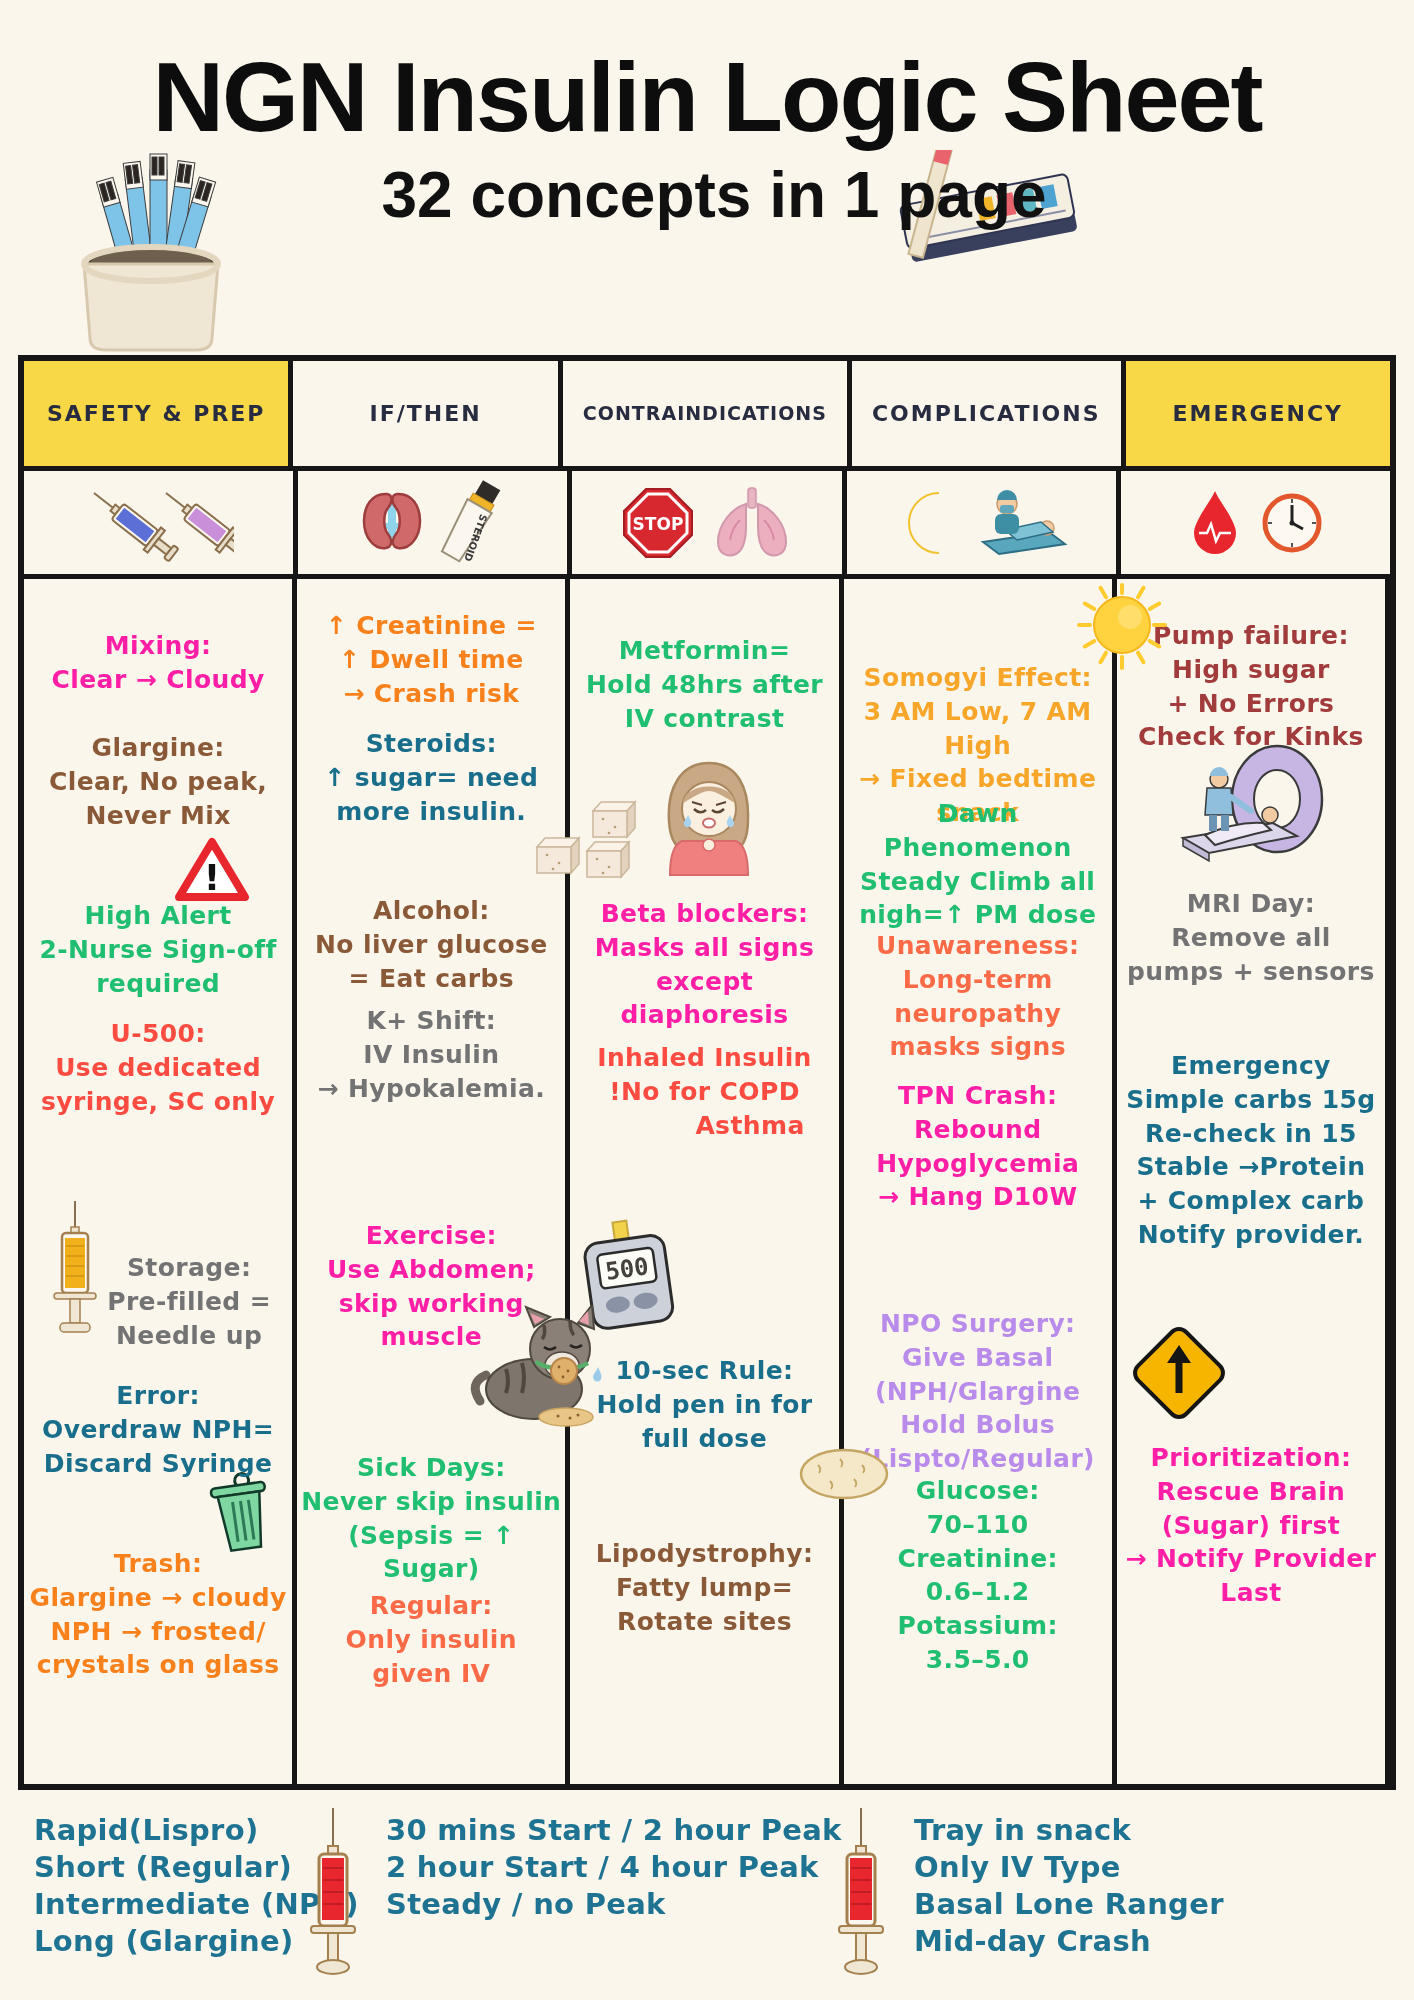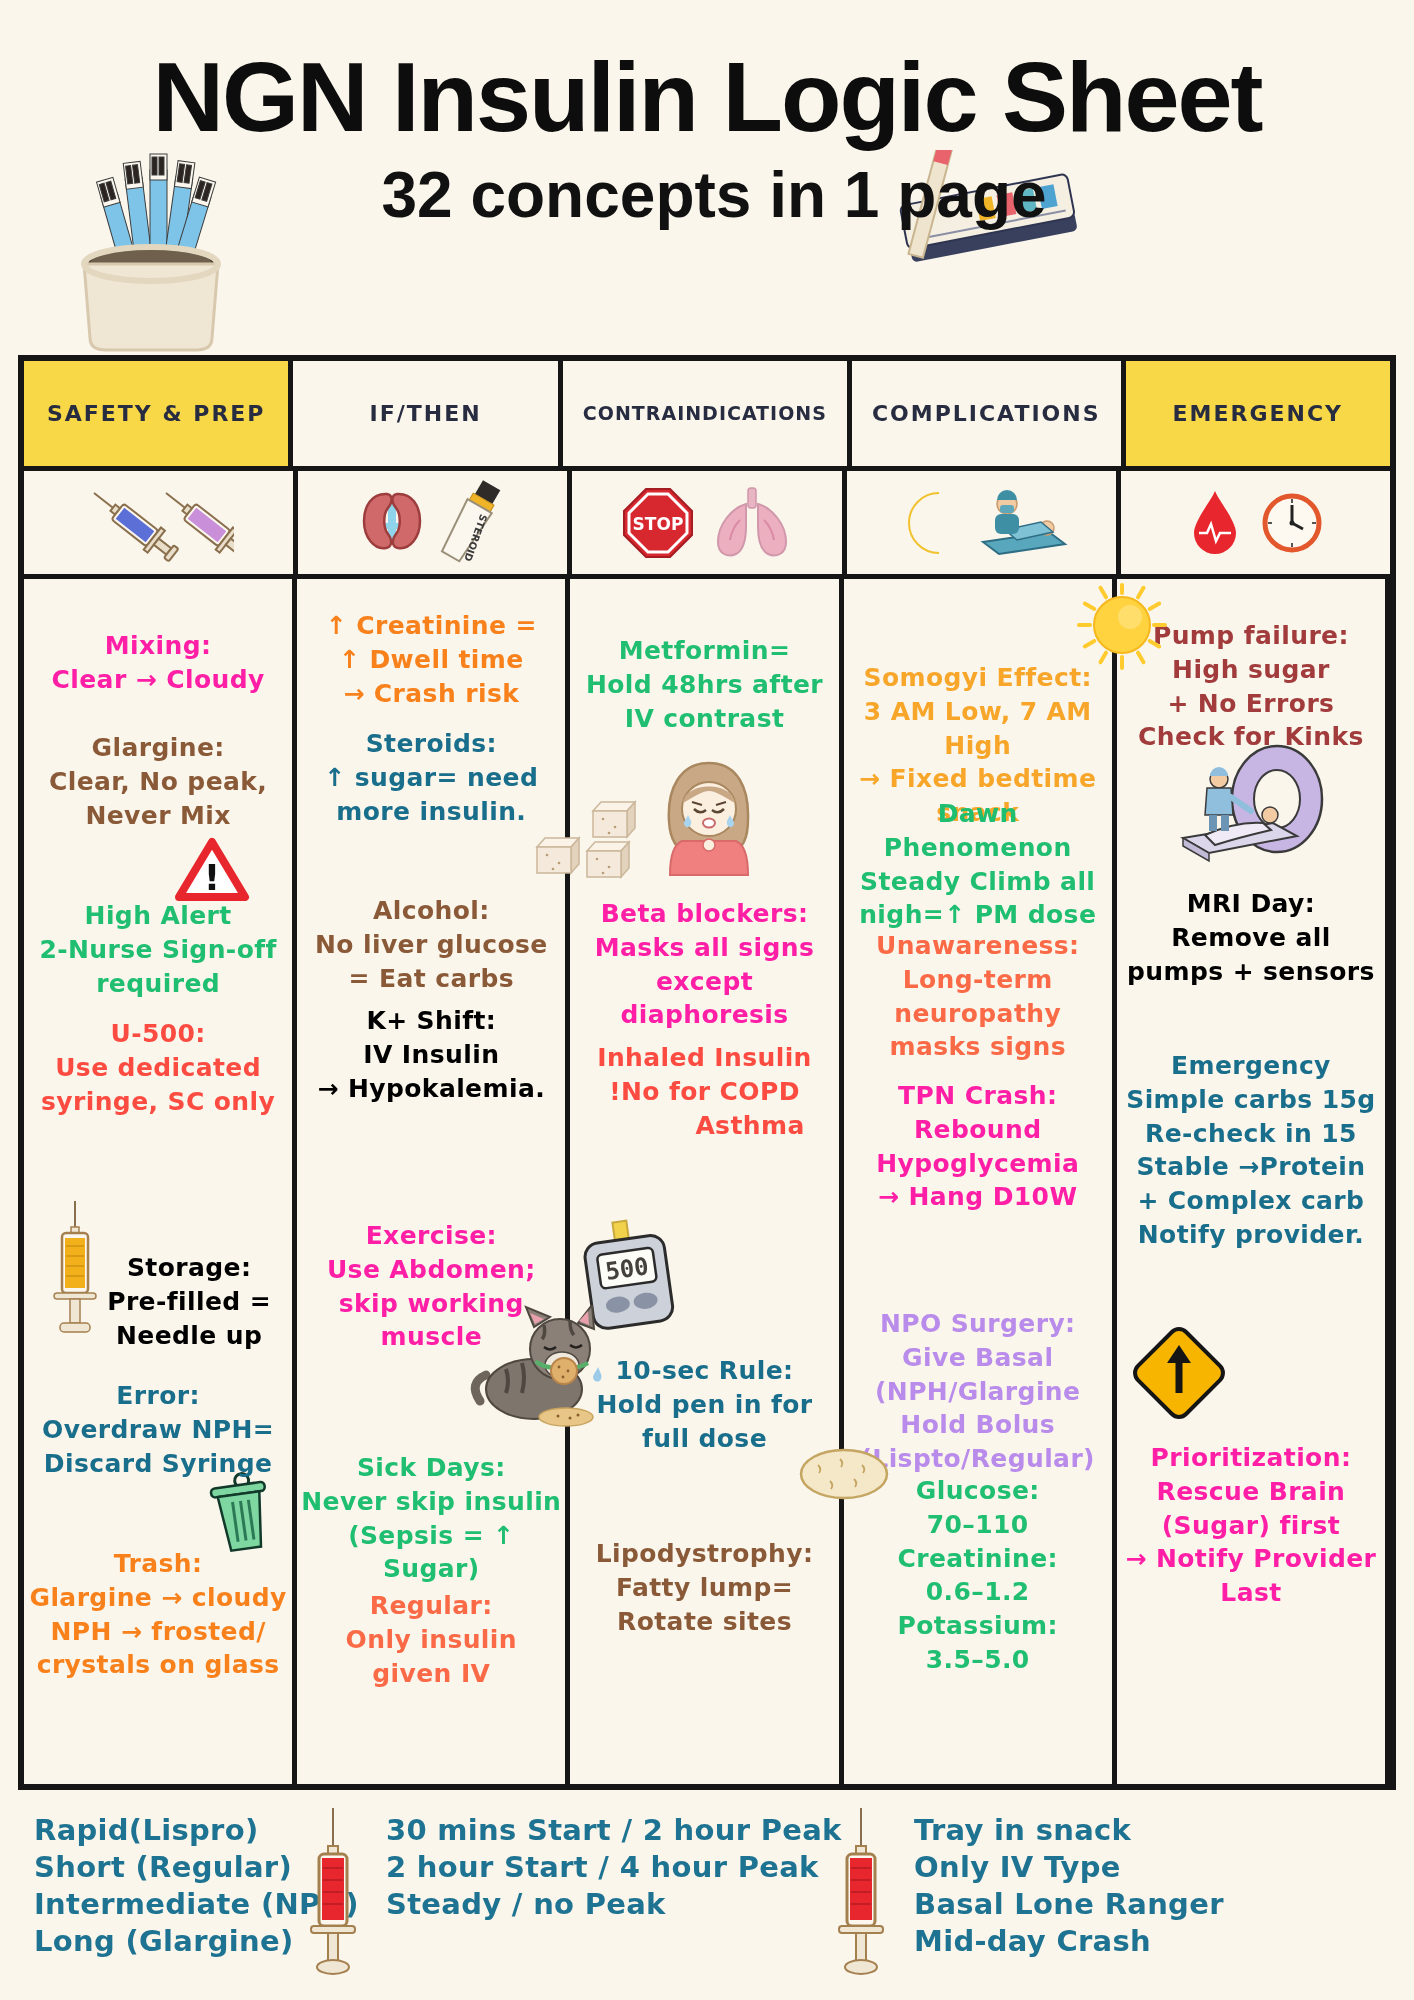--- a/index.html
+++ b/index.html
@@ -32,21 +32,21 @@
   .hdr-cell.small{font-size:19px;letter-spacing:1px;}
   .hdr-yellow{background:var(--yellow);}
   .icon-cell{gap:14px;}
   .content{display:block;}
 
   
   .tb{position:absolute;left:4px;right:4px;text-align:center;font-weight:700;
     font-size:25px;line-height:1.35;letter-spacing:.4px;white-space:pre-line;z-index:2;}
   .prewrap{white-space:pre-wrap;}
   .magenta{color:#FF1FA6}.brown{color:#8A5A38}.green{color:#1FBE71}.red{color:#FC4B40}
-  .orchid{color:#000000}.lilac{color:#B98BEA}.teal{color:#196E8C}.orange{color:#F8811C}
+  .orchid{color:#737373}.lilac{color:#B98BEA}.teal{color:#196E8C}.orange{color:#F8811C}
   .amber{color:#F7A62A}.tomato{color:#FB6A47}.maroon{color:#A23C3C}
 
   
   .c1-mixing{top:50px}.c1-glargine{top:152px}.c1-highalert{top:320px}
   .c1-u500{top:438px}.c1-storage{top:672px;left:66px}.c1-error{top:800px}.c1-trash{top:968px}
   .i-warning{position:absolute;top:255px;left:148px;z-index:1}
   .i-syringe-orange{position:absolute;top:622px;left:16px;z-index:1}
   .i-trashcan{position:absolute;top:892px;left:178px;z-index:1}
   
   .c2-creat{top:30px}.c2-steroids{top:148px}.c2-alcohol{top:315px}.c2-kshift{top:425px}

